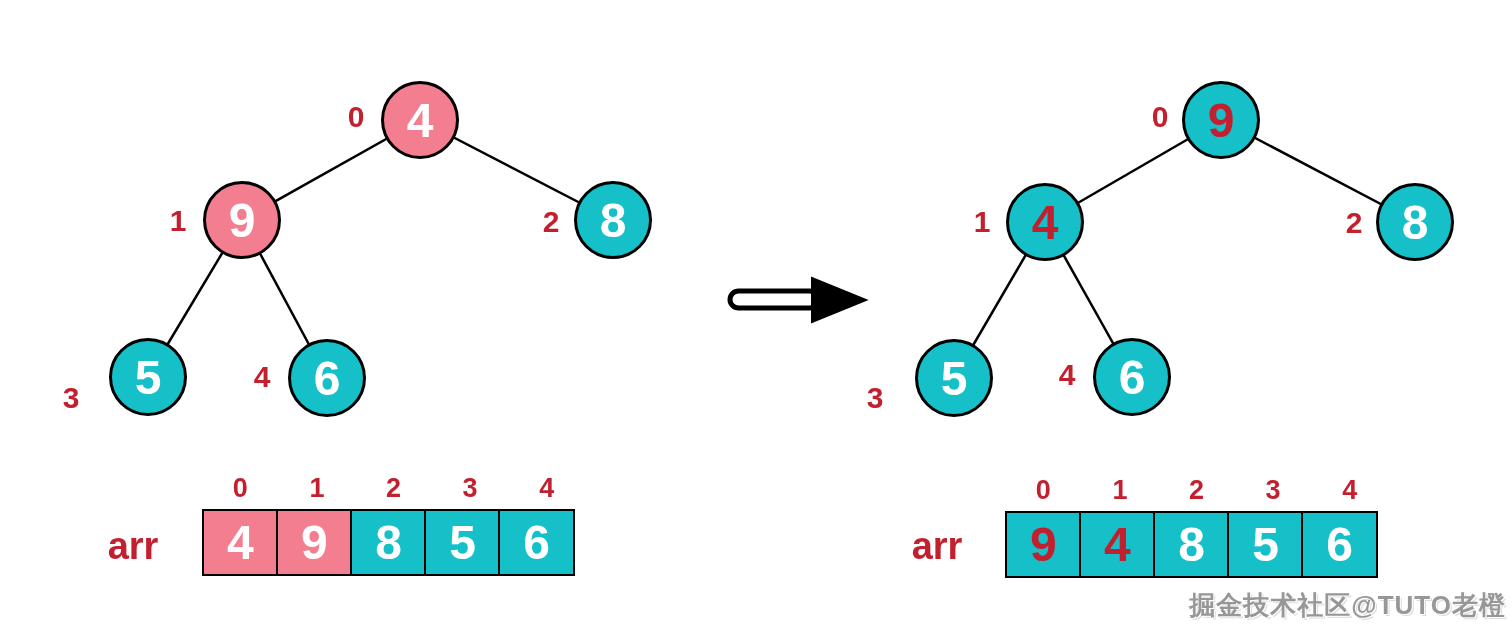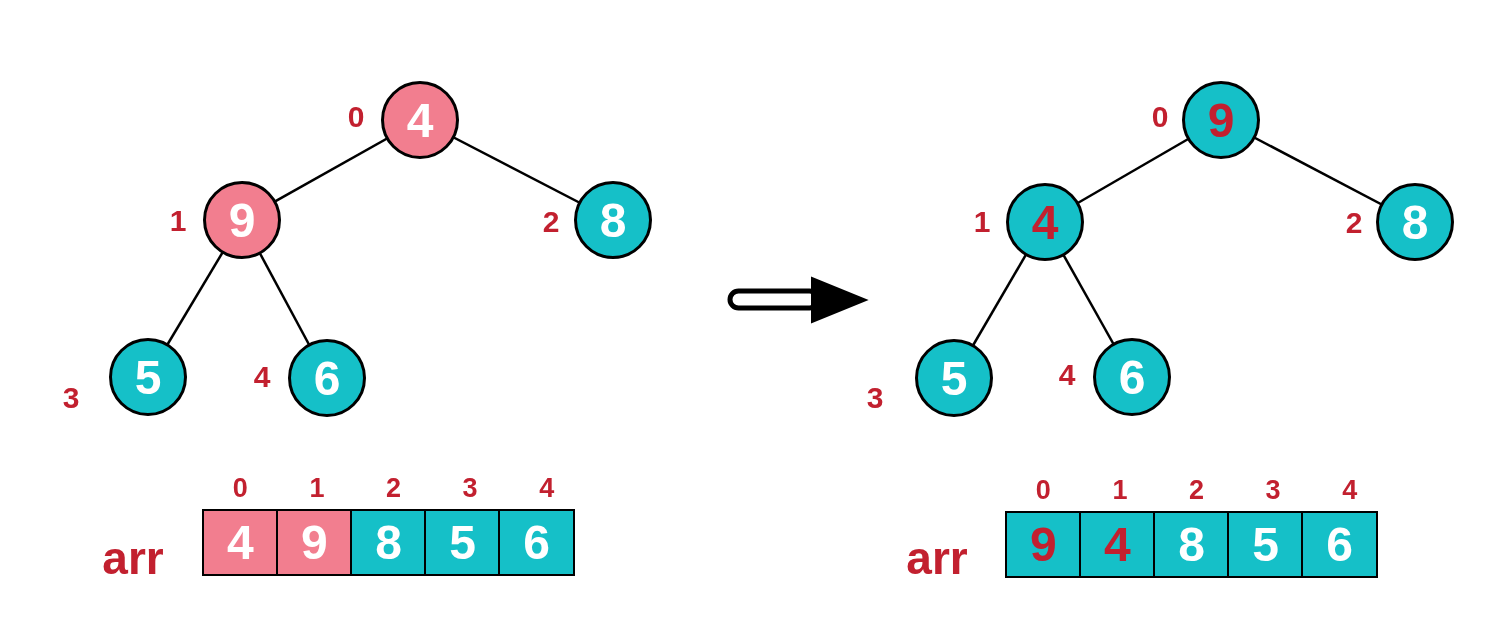--- a/index.html
+++ b/index.html
@@ -16,21 +16,21 @@
   }
   .node.pink{background:#F27E8F;}
   .node.teal{background:#15C0C8;}
   .redtext{color:#C2202F !important;}
   .idx{
     position:absolute;transform:translate(-50%,-50%);
     font-size:30px;color:#C2202F;z-index:2;
   }
   .arr-label{
     position:absolute;transform:translate(-50%,-50%);
-    font-size:46px;color:#C2202F;z-index:2;margin-top:12px;
+    font-size:38px;color:#C2202F;z-index:2;
   }
   .indices{position:absolute;display:flex;width:383px;z-index:2;}
   .indices .idxcell{flex:1;text-align:center;font-size:27px;color:#C2202F;}
   .array{position:absolute;display:flex;z-index:2;}
   .cell{
     width:76.6px;height:67px;border:2.5px solid #000;margin-left:-2.5px;
     box-sizing:border-box;display:flex;align-items:center;justify-content:center;
     font-size:48px;color:#fff;
   }
   .cell:first-child{margin-left:0;}
@@ -119,14 +119,15 @@
     <span class="idxcell">4</span>
   </div>
   <div class="array" style="left:1005px;top:511px">
     <div class="cell teal redtext">9</div>
     <div class="cell teal redtext">4</div>
     <div class="cell teal">8</div>
     <div class="cell teal">5</div>
     <div class="cell teal">6</div>
   </div>
 
+  <div class="watermark">掘金技术社区@TUTO老橙</div>
 
 </div>
 
 </body></html>

